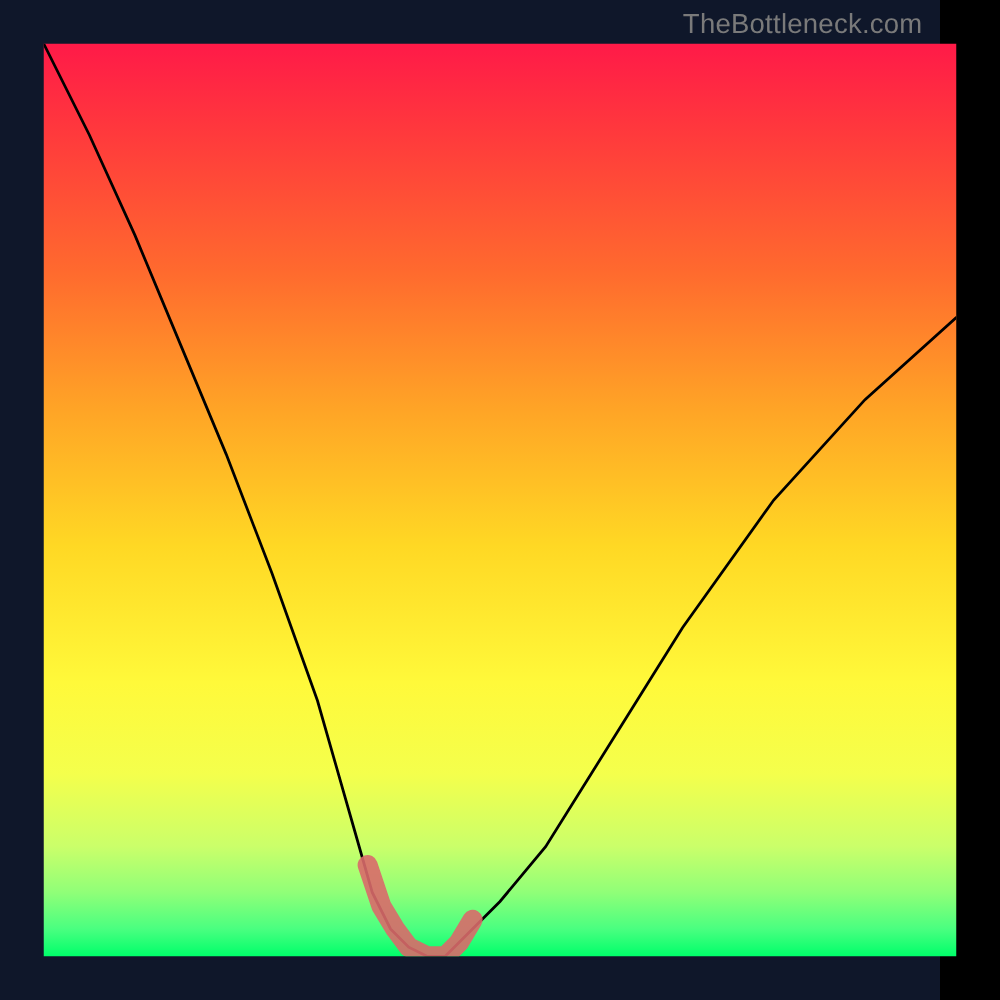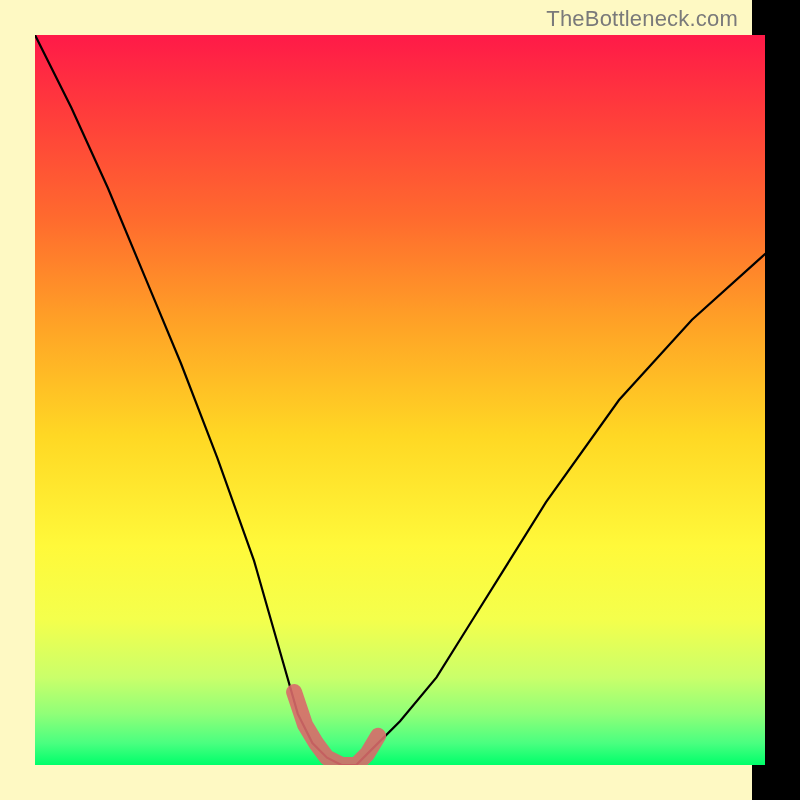--- a/index.html
+++ b/index.html
@@ -10,21 +10,21 @@
     background: #000;
     font-family: Arial, Helvetica, sans-serif;
     overflow: hidden;
   }
   .frame {
     position: absolute;
     top: 0;
     left: 0;
     width: 752px;
     height: 800px;
-    background: #fef9c3;
+    background: #0f172a;
   }
   .plot-area {
     position: absolute;
     top: 35px;
     left: 35px;
     width: 730px;
     height: 730px;
     background: linear-gradient(
       to bottom,
       #ff1a48 0%,

